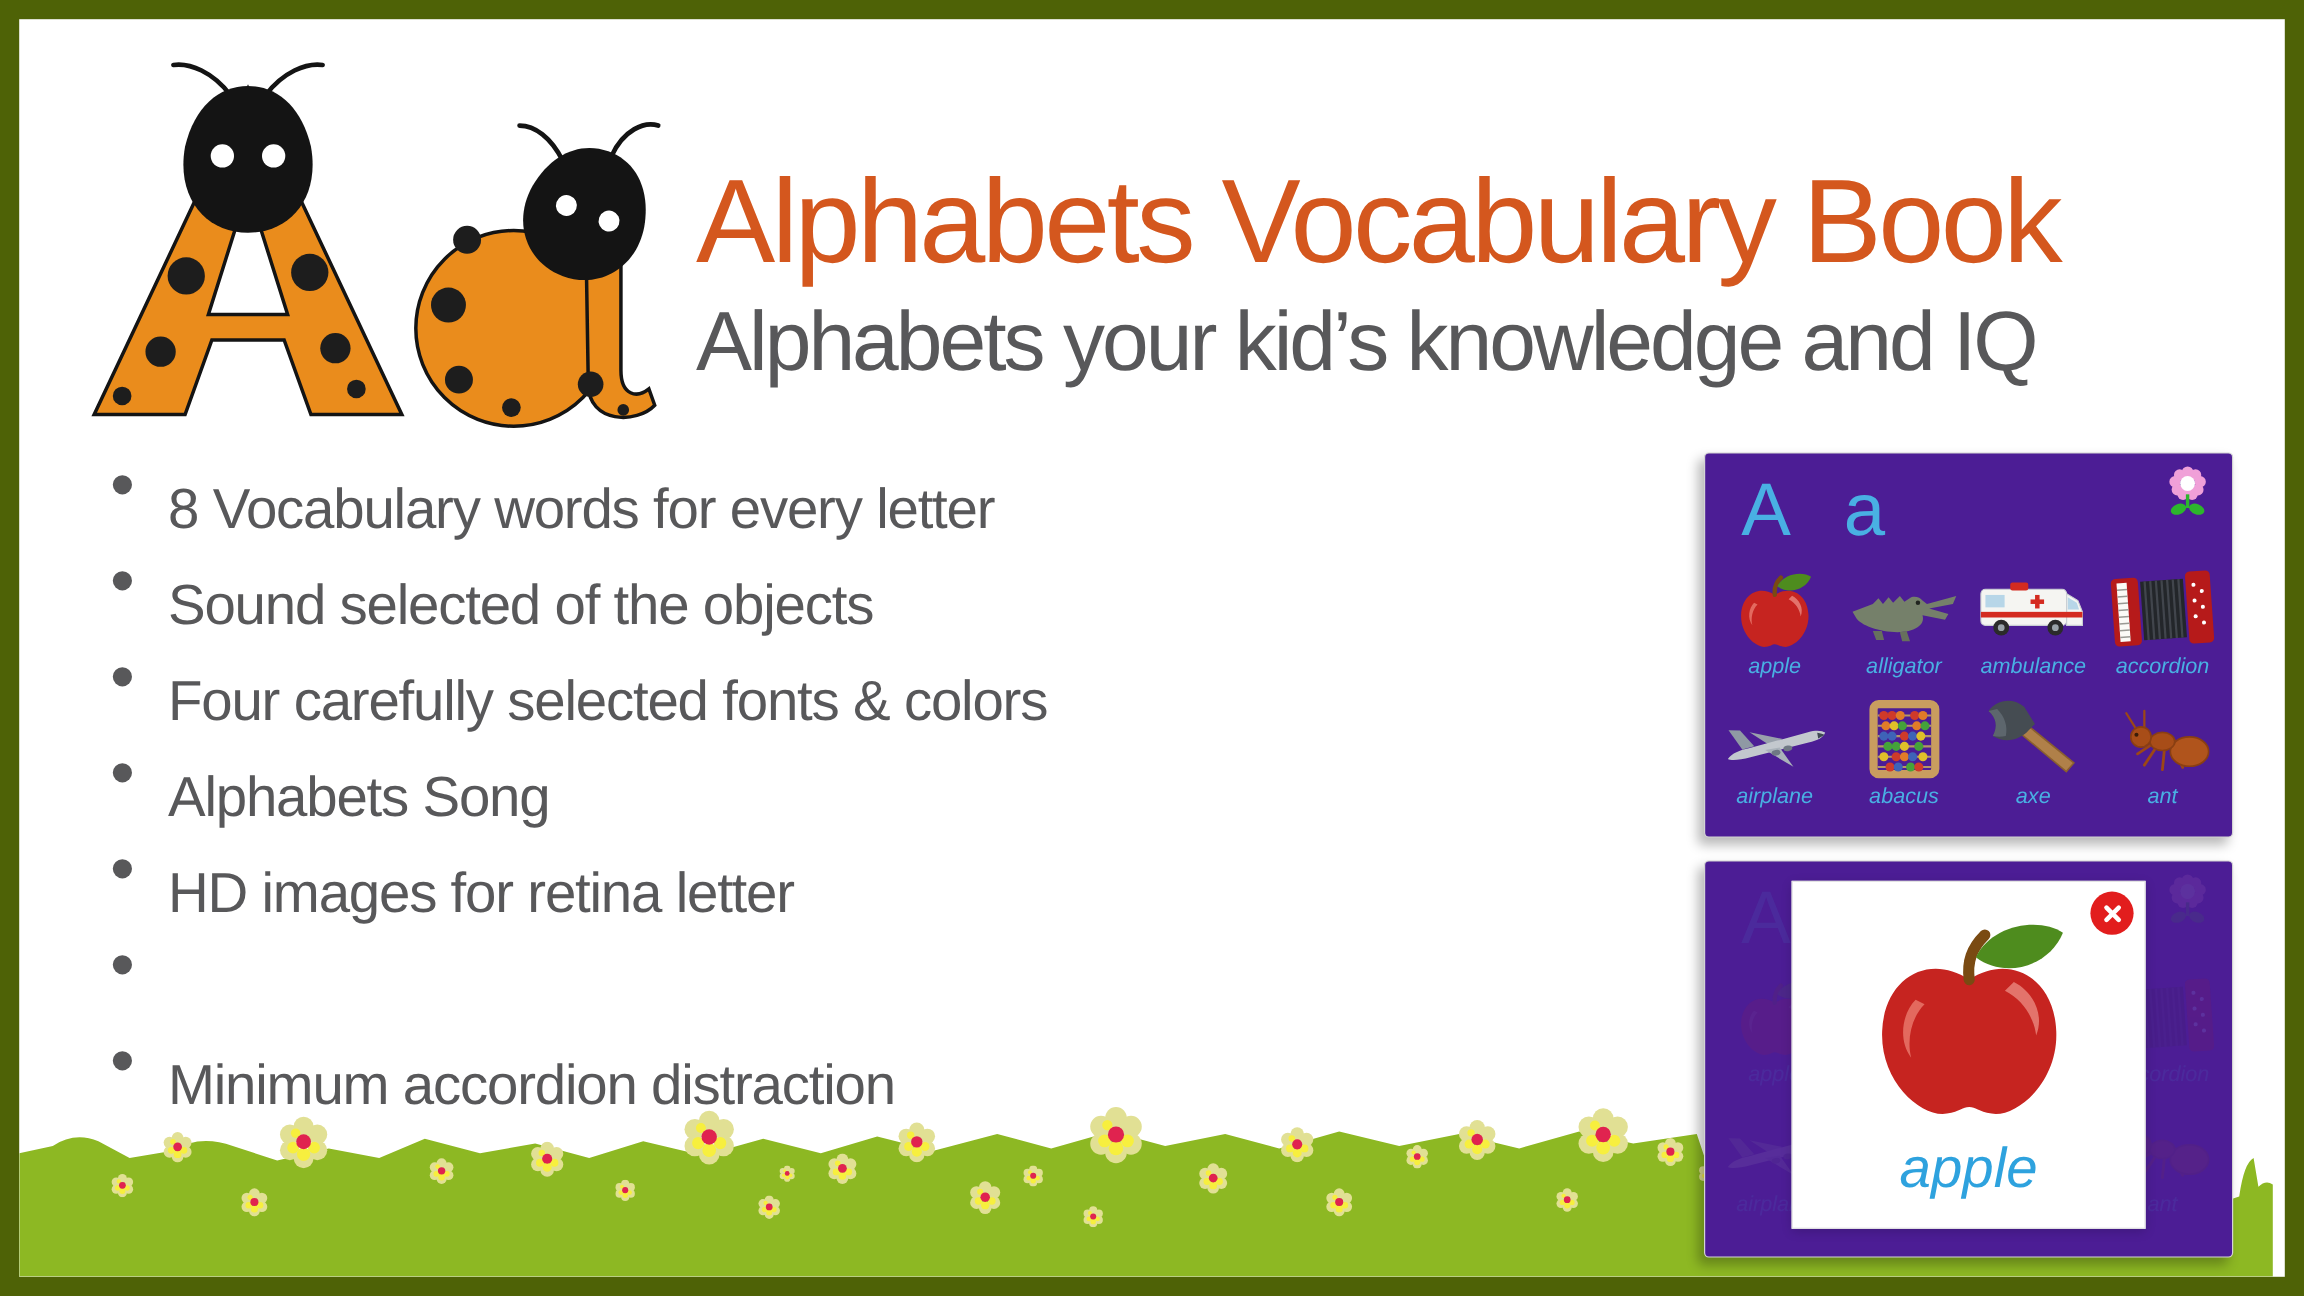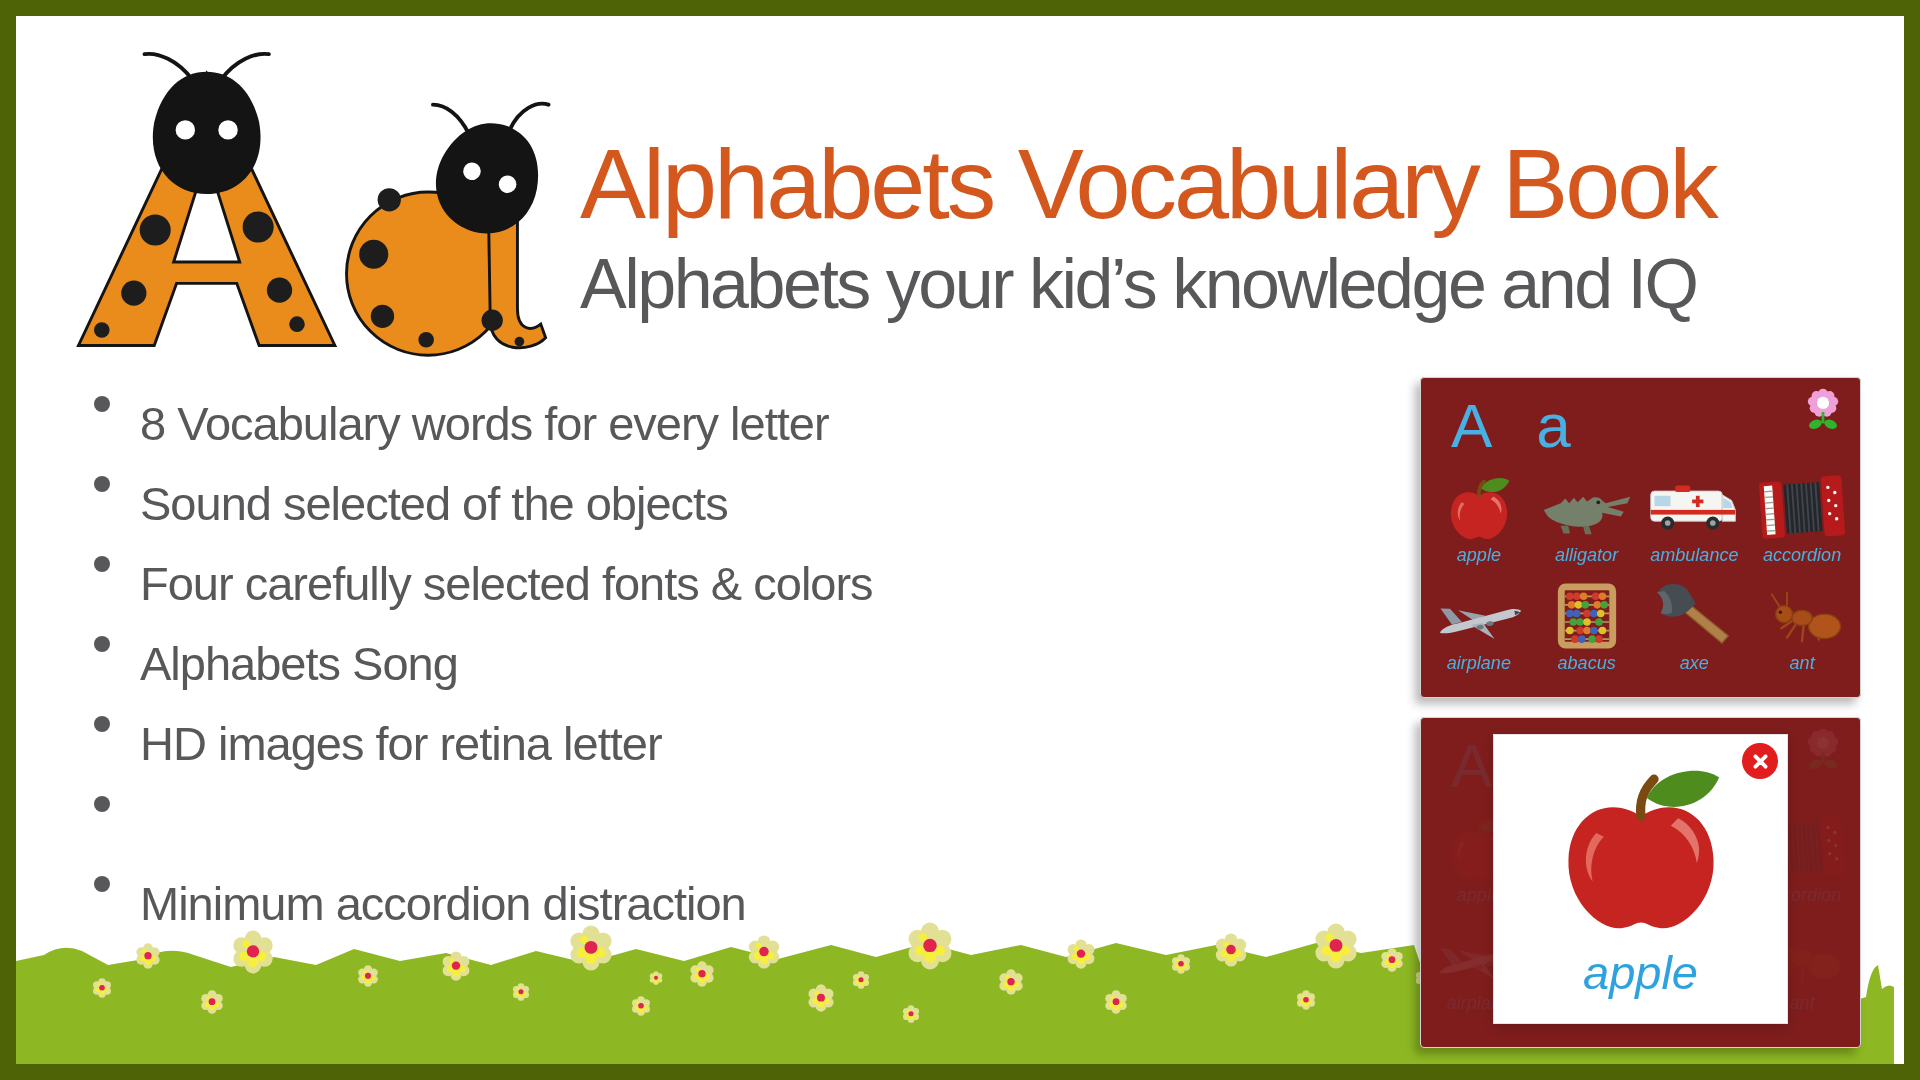--- a/index.html
+++ b/index.html
@@ -14,21 +14,21 @@
          font-weight:500;white-space:nowrap;}
   .subtitle{font-size:70px;line-height:1.02;letter-spacing:-2.5px;color:var(--gray,#58585a);
             margin-top:14px;white-space:nowrap;}
   
   .features{position:absolute;left:74px;top:380px;margin:0;padding:0;list-style:none;z-index:3;width:1100px;}
   .feature{display:flex;height:80px;font-size:47px;color:var(--gray,#58585a);
            letter-spacing:-1px;white-space:nowrap;}
   .dot{width:16px;height:16px;border-radius:50%;background:var(--gray,#58585a);
        margin:0 30px 0 4px;flex:0 0 16px;}
   
-  .card{position:absolute;width:441px;background:#7f1d1d;border:1px solid #d4d4d4;border-radius:4px;
+  .card{position:absolute;width:441px;background:#4c1d95;border:1px solid #d4d4d4;border-radius:4px;
         box-shadow:-5px 6px 10px rgba(0,0,0,.28);z-index:4;box-sizing:border-box;}
   .card-vocab{left:1404px;top:361px;height:321px;}
   .card-popup{left:1404px;top:701px;height:331px;}
   .card-inner{position:absolute;inset:0;overflow:hidden;}
   .card-head{position:absolute;left:30px;top:12px;font-size:62px;color:var(--blue,#49b0e3);}
   .letter-lower{margin-left:44px;}
   .flower-corner{position:absolute;right:18px;top:10px;width:38px;height:46px;}
   .word-grid{position:absolute;left:4px;right:4px;top:94px;display:grid;
              grid-template-columns:repeat(4,1fr);row-gap:14px;}
   .cell{display:flex;flex-direction:column;align-items:center;}

